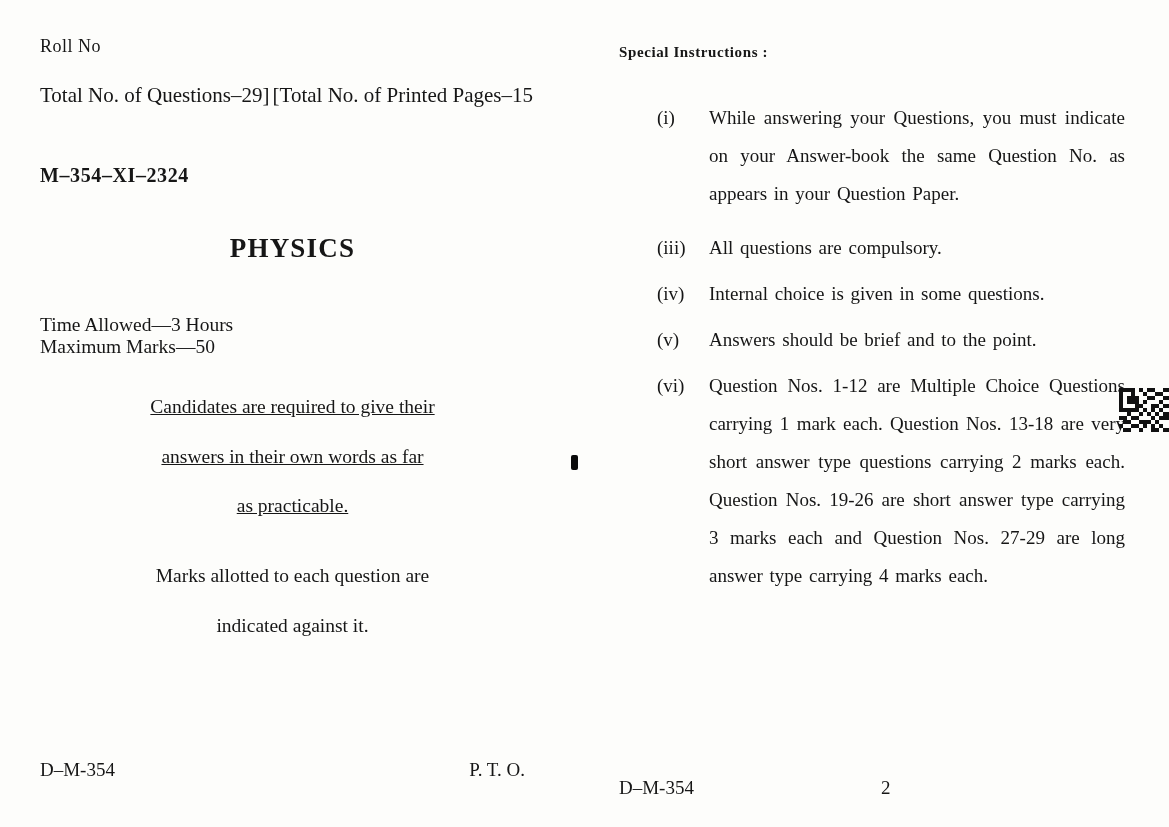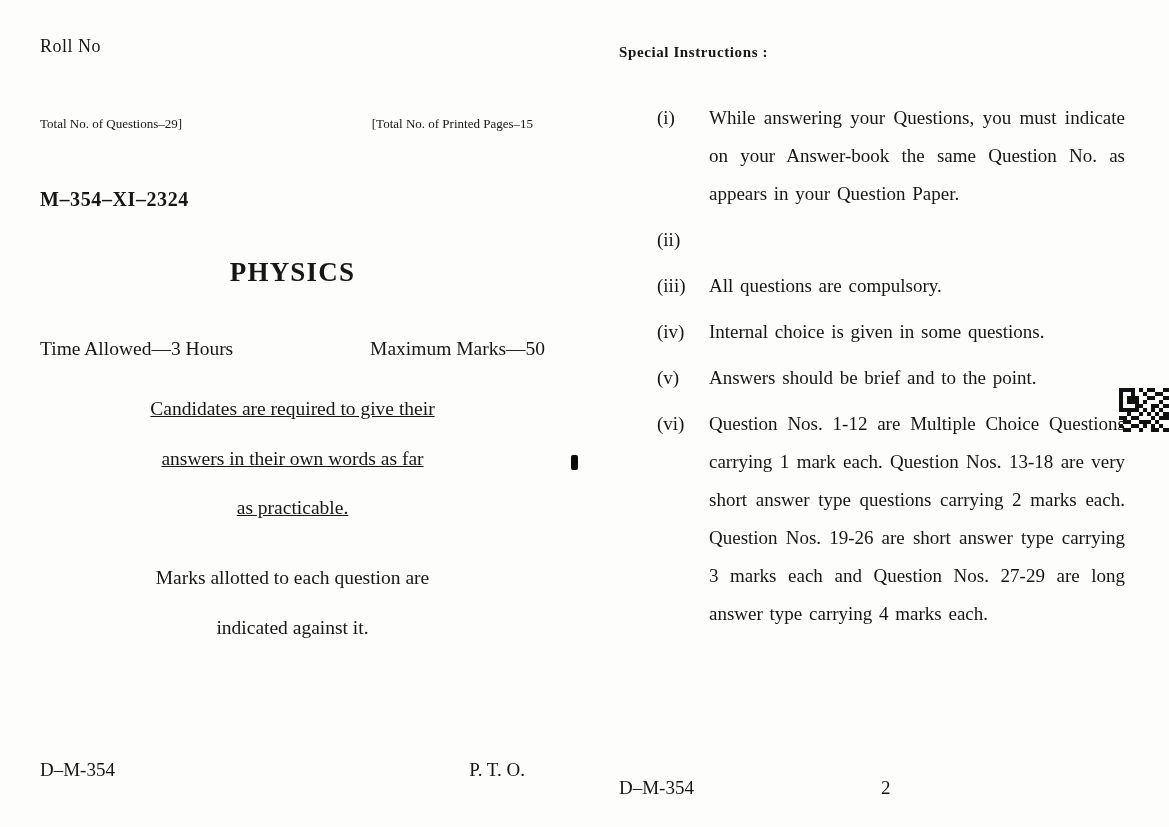--- a/index.html
+++ b/index.html
@@ -13,37 +13,37 @@
   }
   .sheet{display:flex;width:100%;height:100%;}
   .page{position:relative;box-sizing:border-box;}
   .page.left{width:505px;margin-left:40px;padding-top:36px;}
   .page.right{width:508px;margin-left:74px;padding-top:44px;}
 
   
   .roll-no{font-size:18px;letter-spacing:0.5px;}
   .totals-row{
     display:flex;justify-content:space-between;
-    margin-top:59px;font-size:13px;padding-right:12px;
+    margin-top:26px;font-size:21px;padding-right:12px;
   }
   .paper-code{
     margin-top:56px;text-align:left;padding-right:5px;
     font-weight:bold;font-size:20px;letter-spacing:0.6px;
   }
   .title{
     margin:46px 0 0 0;text-align:center;
     font-size:27px;font-weight:bold;letter-spacing:1.2px;
   }
   .subtitle{
     margin-top:42px;text-align:center;
     font-size:22px;font-weight:bold;
   }
   .time-marks{
     display:flex;justify-content:space-between;
-    margin-top:50px;font-size:19.5px;
+    margin-top:50px;font-size:19.5px;flex-direction:column;
   }
   .note{
     text-align:center;white-space:pre-line;
     font-size:19.5px;line-height:2.55;
   }
   .note.candidates{margin-top:24px;text-decoration:underline;}
   .note.marks{margin-top:20px;}
   .footer-row{
     position:absolute;left:0;right:0;bottom:46px;
     display:flex;justify-content:space-between;
@@ -115,21 +115,20 @@
 
   <div class="page right">
     <h2 class="instructions-heading">Special Instructions :</h2>
 
     <div class="instructions-list">
       <div class="instruction">
         <span class="inum">(i)</span>
         <span class="itext">While answering your Questions, you must indicate on your Answer-book the same Question No. as appears in your Question Paper.</span>
       </div>
       <div class="instruction">
-        <span class="inum">(ii)</span>
       </div>
       <div class="instruction">
         <span class="inum">(iii)</span>
         <span class="itext">All questions are compulsory.</span>
       </div>
       <div class="instruction">
         <span class="inum">(iv)</span>
         <span class="itext">Internal choice is given in some questions.</span>
       </div>
       <div class="instruction">

